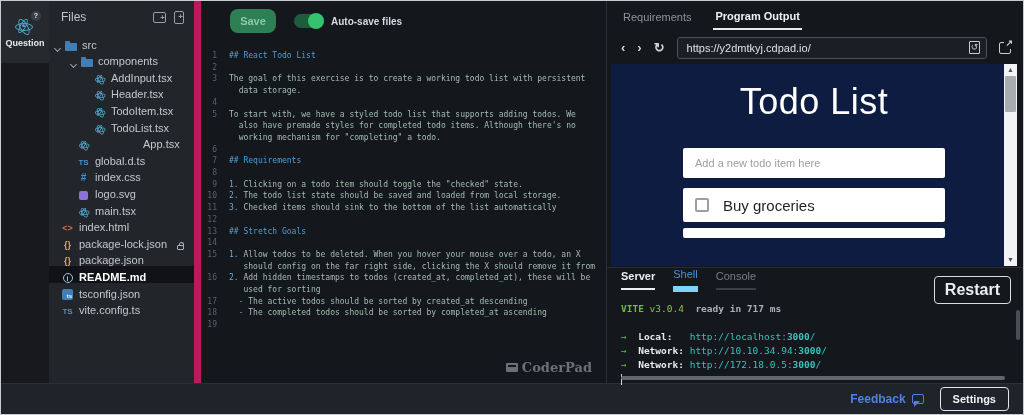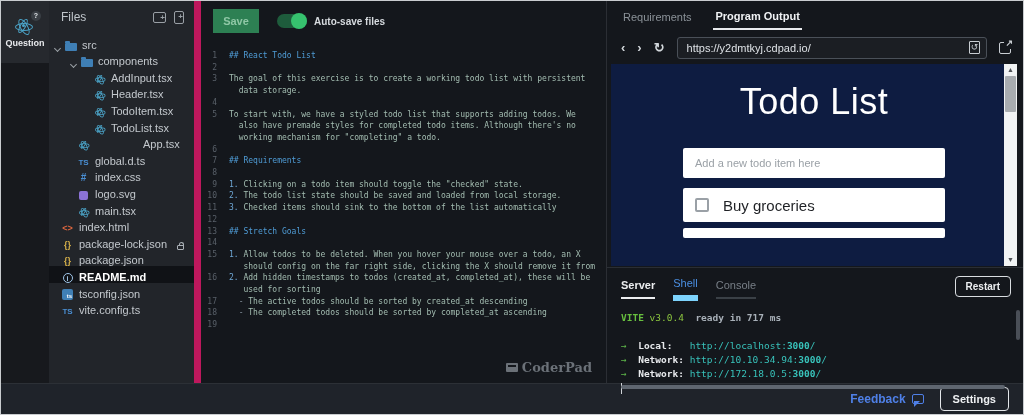--- a/index.html
+++ b/index.html
@@ -46,21 +46,21 @@
   .icon-svg { width:9px; height:9px; background:#8b72d6; border-radius:2px; }
   .icon-info { width:10px; height:10px; border:1px solid #4a8fd4; border-radius:50%; color:#4a8fd4; font-size:7px; font-weight:bold; text-align:center; line-height:9px; font-style:normal; }
   .tree-row.selected .icon-info { border-color:#9fc5e8; color:#9fc5e8; }
   .icon-tsbox { width:11px; height:11px; background:#3f7fb5; border-radius:2px; color:#fff; font-size:6px; font-weight:bold; display:flex; align-items:flex-end; justify-content:flex-end; padding:1px; }
   .icon-lock { position:relative; width:7px; height:5px; border:1px solid #aab0b6; border-radius:1px; margin-right:10px; }
   .icon-lock::before { content:""; position:absolute; top:-4px; left:1px; width:3px; height:3px; border:1px solid #aab0b6; border-bottom:none; border-radius:3px 3px 0 0; }
 
   
   .editor { flex:1; background:#14171c; position:relative; border-right:1px solid #2b2e34; display:flex; flex-direction:column; }
   .toolbar { height:40px; flex:none; display:flex; align-items:center; padding-left:12px; }
-  .save-btn { width:46px; height:24px; background:#2d8053; color:#8fc7a6; font-size:11px; font-weight:bold; border:none; border-radius:0; cursor:pointer; }
+  .save-btn { width:46px; height:24px; background:#2d8053; color:#8fc7a6; font-size:11px; font-weight:bold; border:none; border-radius:8px; cursor:pointer;margin-left:17px; }
   .toggle-wrap { display:flex; align-items:center; margin-left:18px; gap:7px; cursor:pointer; }
   .toggle { position:relative; width:30px; height:14px; border-radius:7px; background:#1e5c3c; }
   .toggle::after { content:""; position:absolute; right:0px; top:-1px; width:16px; height:16px; border-radius:50%; background:#36c26e; }
   .toggle-label { color:#d6dade; font-size:10px; font-weight:bold; }
   .code { padding-top:9px; font-family:"DejaVu Sans Mono", monospace; font-size:8px; line-height:11.7px; }
   .code-row { display:flex; white-space:pre; }
   .code-row .num { width:24px; text-align:right; padding-right:8px; color:#596069; flex:none; }
   .code-row .txt { padding-left:4px; }
   .seg-h { color:#4f9cd6; } .seg-b { color:#a3bdb1; } .seg-m { color:#6fa8d6; } .seg-d { color:#8a97a3; }
   .watermark { position:absolute; right:14px; bottom:8px; display:flex; align-items:center; gap:4px; color:#6b7178; font-family:"DejaVu Serif", serif; font-weight:bold; font-size:13px; }
@@ -87,26 +87,26 @@
   .pv-card { width:262px; height:34px; margin:10px auto 0; background:#fff; border-radius:2px; display:flex; align-items:center; padding-left:12px; }
   .pv-check { width:14px; height:14px; border:2px solid #9aa0a6; border-radius:2px; flex:none; cursor:pointer; }
   .pv-card .lbl { margin-left:14px; font-size:15px; color:#1f2125; }
   .pv-card.sliver { height:10px; margin-top:6px; }
   .pv-scroll { position:absolute; right:0; top:0; bottom:0; width:13px; background:#f1f3f4; display:flex; flex-direction:column; align-items:center; }
   .pv-scroll .arr { color:#505357; font-size:7px; line-height:12px; cursor:pointer; }
   .pv-scroll .thumb { width:11px; height:36px; background:#a8acb0; border-radius:1px; cursor:pointer; }
   .pv-scroll .spacer { flex:1; }
 
   .console { flex:1; border-top:1px solid #2a2e34; margin-top:1px; position:relative; padding-left:14px; }
-  .con-tabs { display:flex; align-items:center; gap:18px; margin-top:9px; height:24px; }
+  .con-tabs { display:flex; align-items:center; gap:18px; margin-top:0; height:24px; }
   .con-tab { font-size:11px; padding-bottom:6px; cursor:pointer; }
   .con-tab.t-server { color:#eceef0; font-weight:bold; border-bottom:2px solid #eceef0; }
   .con-tab.t-shell { color:#4b8fe2; font-weight:normal; border-bottom:6px solid #7dd3fc; }
   .con-tab.t-console { color:#787f87; border-bottom:2px solid #3a4046; }
-  .restart-btn { position:absolute; right:12px; top:8px; background:transparent; border:1px solid #d9dde1; border-radius:4px; color:#eceef0; font-size:10px; font-weight:bold; padding:4px 10px; cursor:pointer; }
+  .restart-btn { position:absolute; right:12px; top:8px; background:transparent; border:1px solid #d9dde1; border-radius:4px; color:#eceef0; font-size:16px; font-weight:bold; padding:4px 10px; cursor:pointer; }
   .term { margin-top:10px; font-family:"DejaVu Sans Mono", monospace; font-size:9.5px; line-height:14px; white-space:pre; }
   .t-vite { color:#68bf3f; font-weight:bold; } .t-ver { color:#8cc63f; }
   .t-plain { color:#a8b0b8; font-weight:bold; } .t-arrow { color:#5fb94a; }
   .t-lbl { color:#e8eaed; font-weight:bold; } .t-url { color:#38c2ba; } .t-port { color:#38c2ba; font-weight:bold; }
   .t-cursor { display:inline-block; width:1px; height:11px; background:#d0d4d8; vertical-align:middle; }
   .hscroll { position:absolute; left:14px; right:18px; bottom:6px; height:4px; background:#5f6670; border-radius:2px; cursor:pointer; }
   .vthumb { position:absolute; right:3px; top:42px; width:4px; height:30px; background:#4a4f57; border-radius:2px; cursor:pointer; }
 
   
   .footer { height:31px; background:#1f232a; border-top:1px solid #2c3036; display:flex; align-items:center; justify-content:flex-end; gap:16px; padding-right:14px; }

